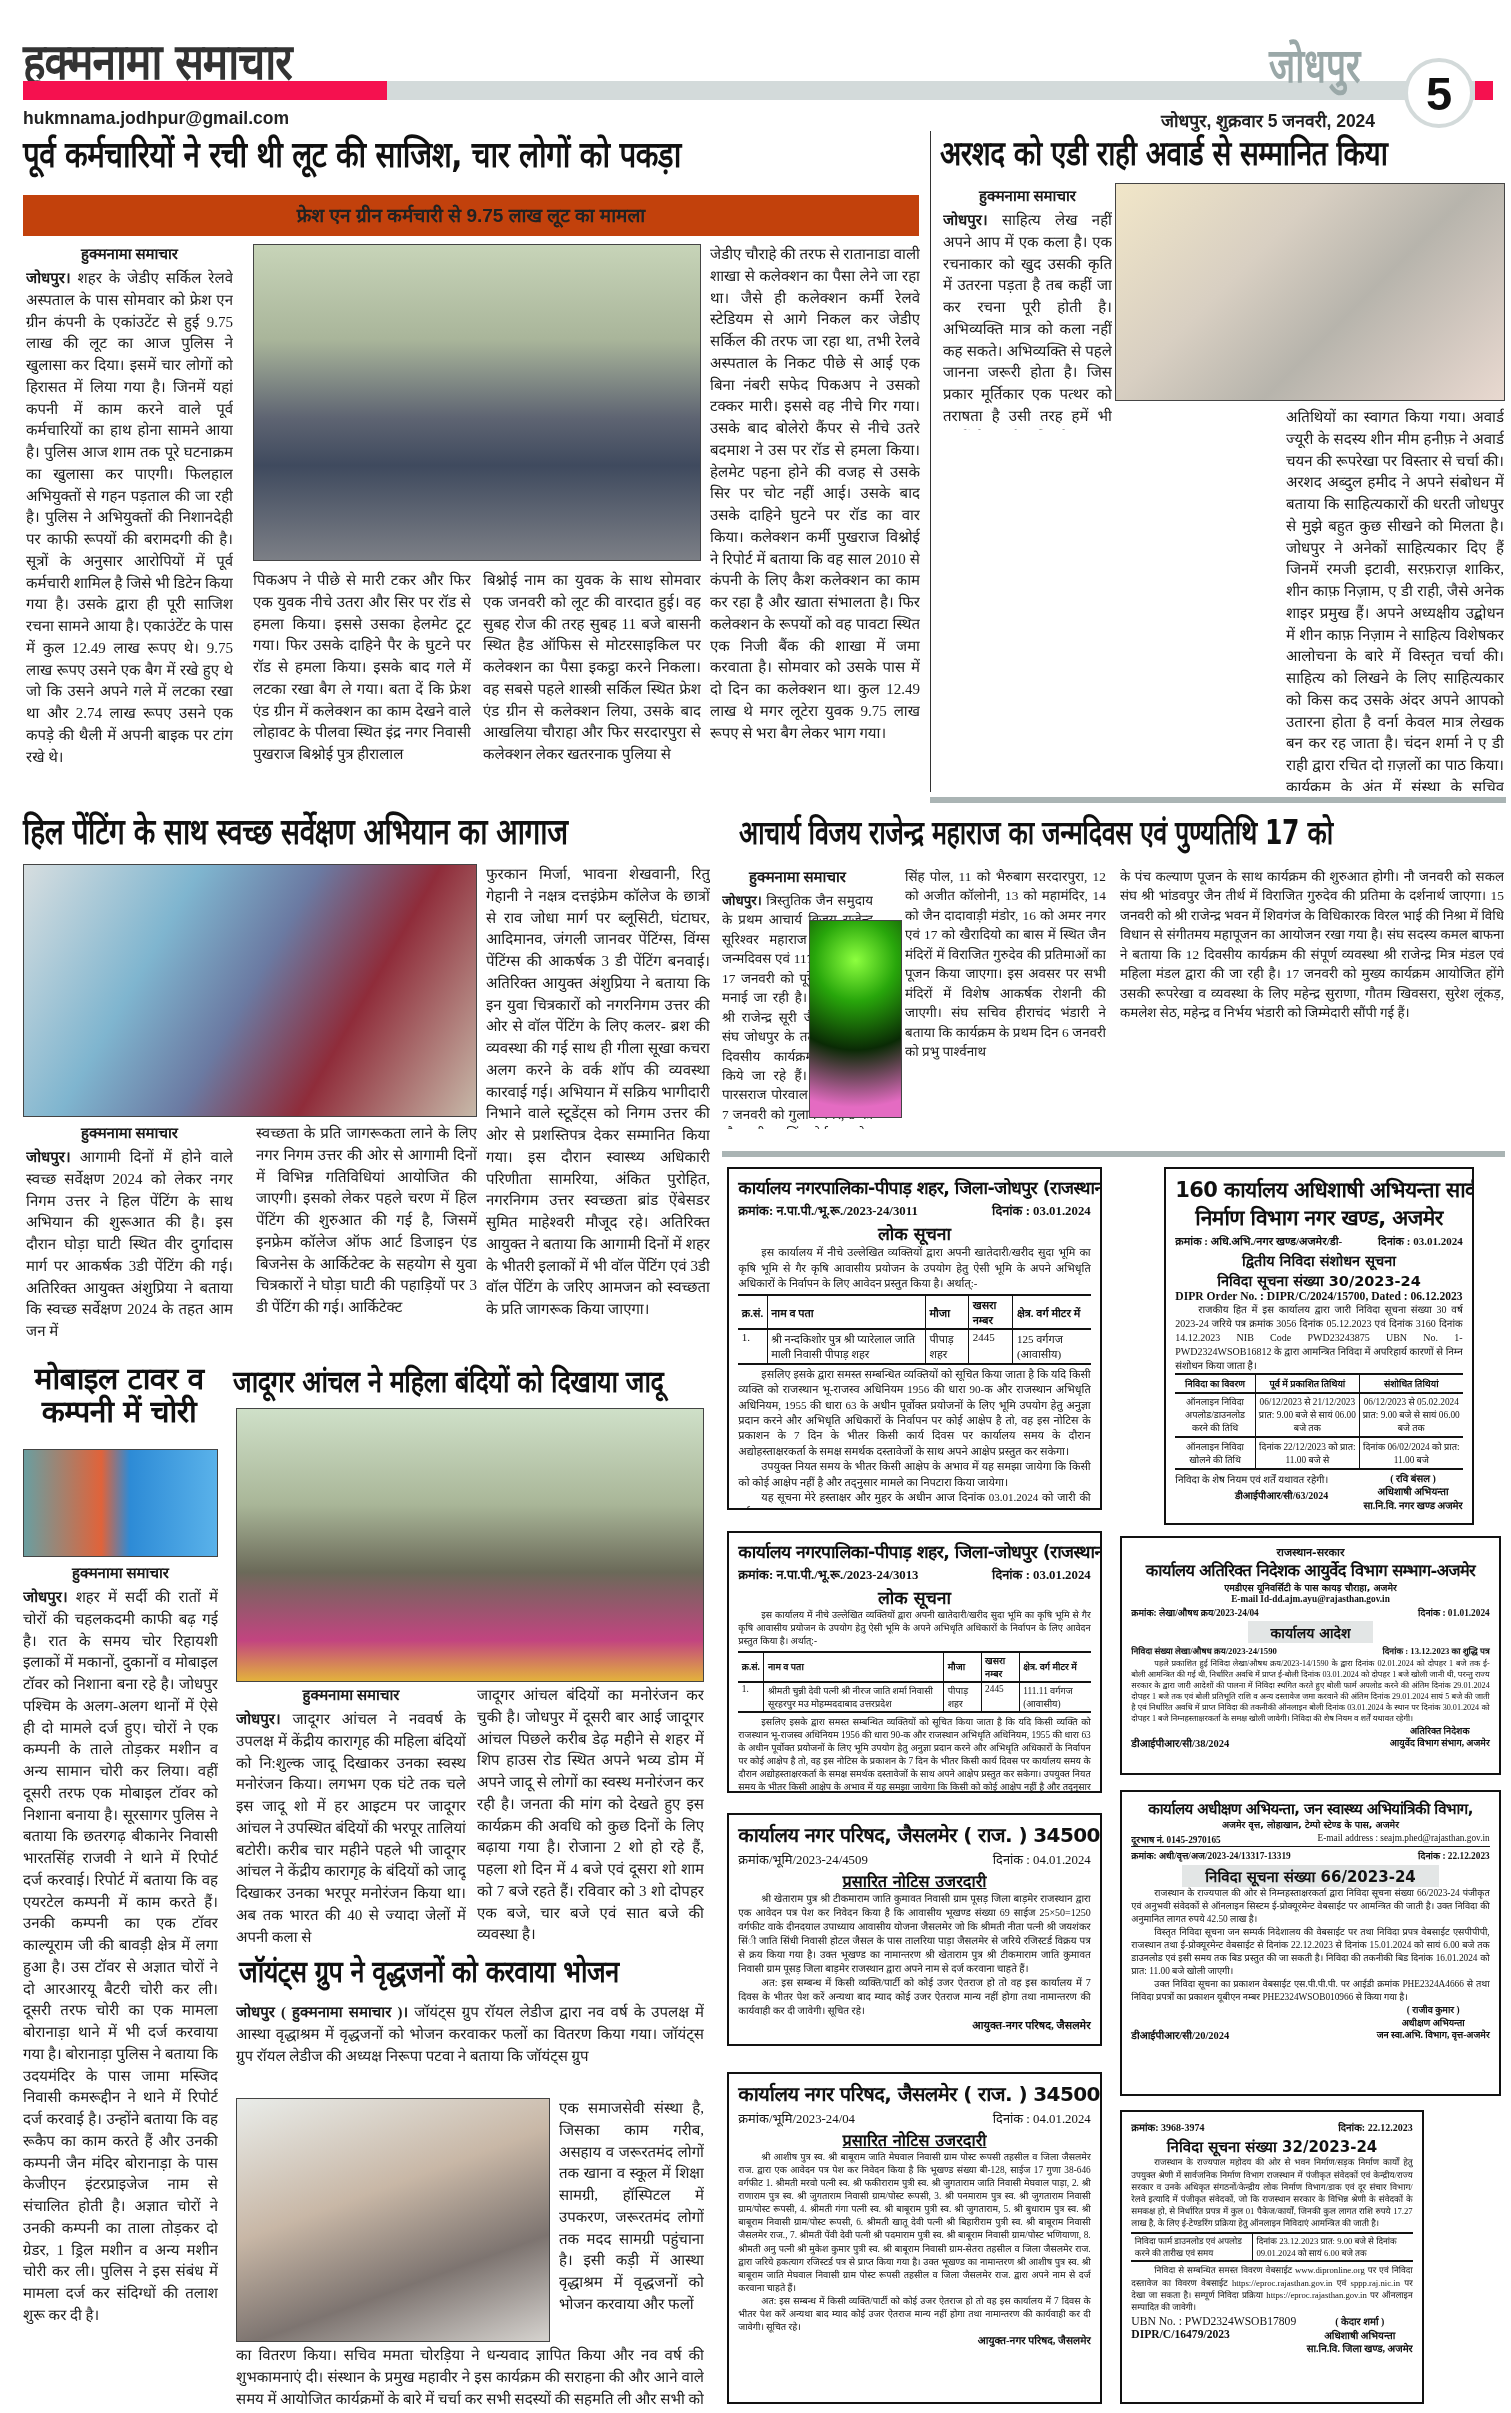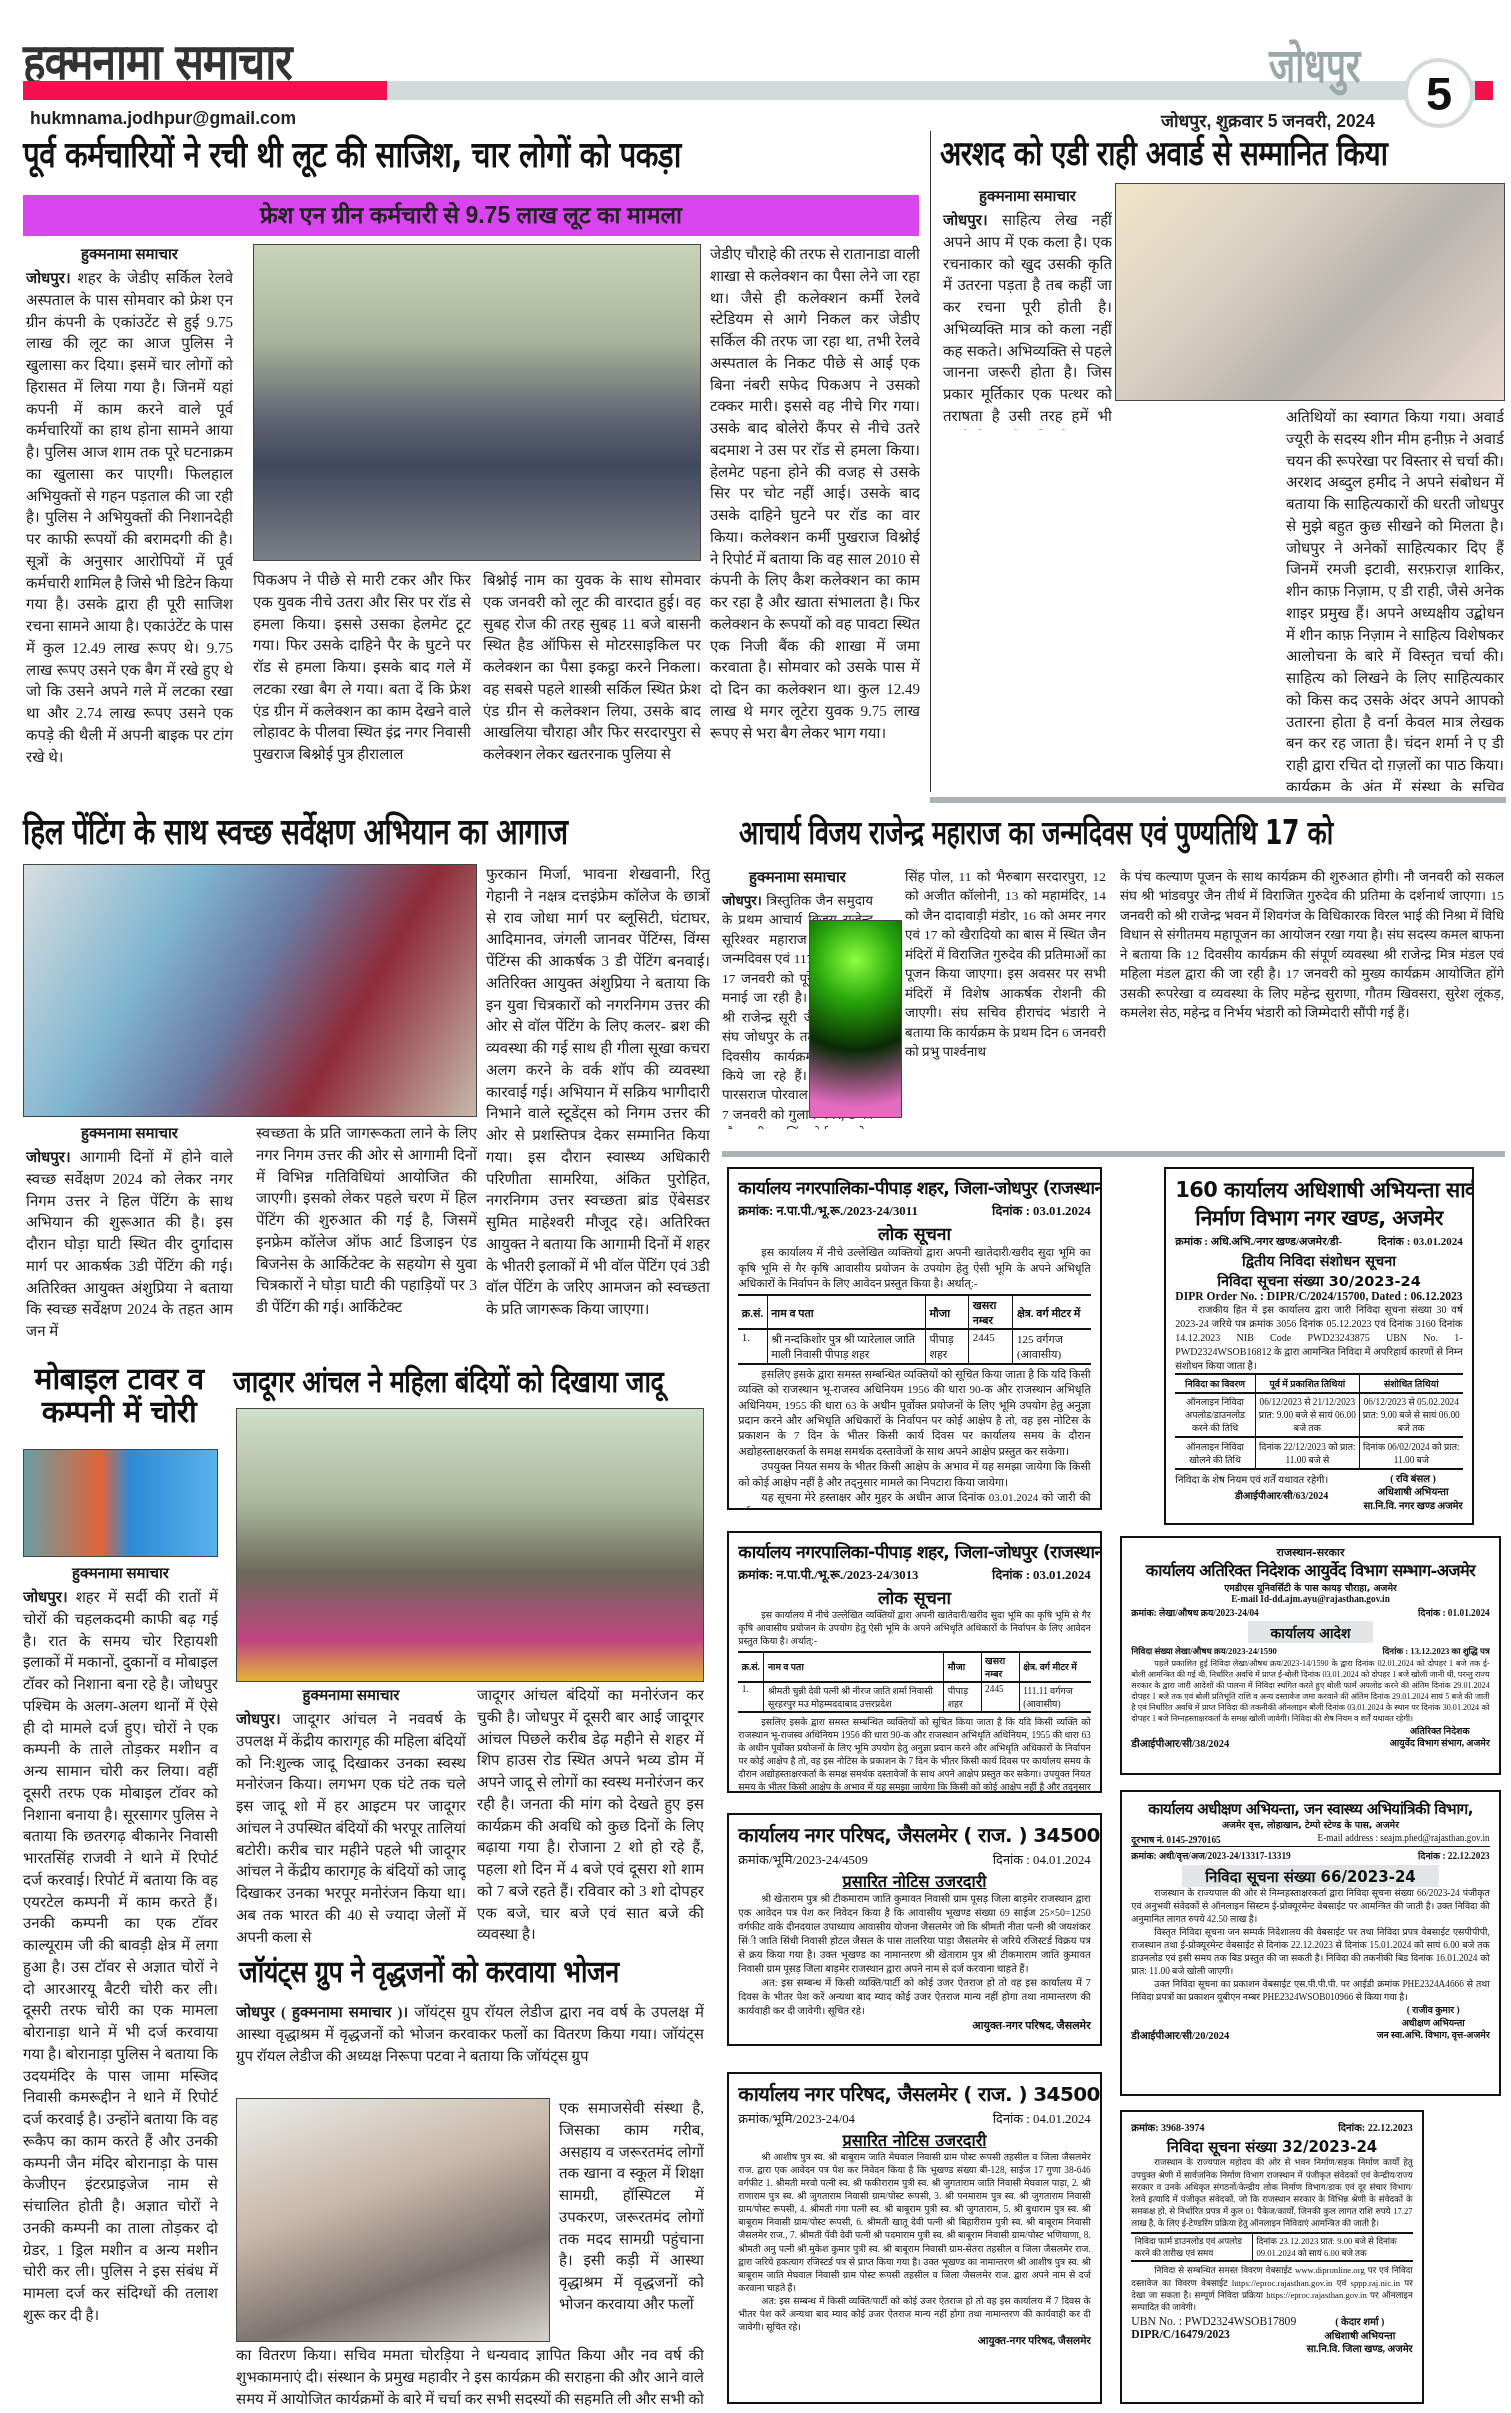--- a/index.html
+++ b/index.html
@@ -6,25 +6,25 @@
   html, body { width: 1511px; height: 2413px; background: #ffffff; overflow: hidden; }
   body { position: relative; font-family: "Liberation Sans", "DejaVu Sans", sans-serif; color: #111; }
   .abs { position: absolute; }
   
   .mast-title { left: 23px; top: 26px; font-size: 50px; font-weight: bold; color: #333; letter-spacing: -1.2px; font-family: "DejaVu Sans", sans-serif; transform: scaleX(0.85); transform-origin: left top; }
   .mast-bar-red { left: 23px; top: 81px; width: 364px; height: 18.6px; background: #f5114f; }
   .mast-bar-grey { left: 387px; top: 81px; width: 1088px; height: 18.6px; background: #d3dada; }
   .mast-bar-red2 { left: 1475px; top: 81px; width: 17.5px; height: 18.6px; background: #f5114f; }
   .mast-city { left: 1269px; top: 32px; font-size: 47px; font-weight: bold; color: #9aa8a8; font-family: "DejaVu Sans", sans-serif; transform: scaleX(0.75); transform-origin: left top; }
   .page-circle { left: 1404px; top: 58px; width: 70px; height: 70px; border-radius: 50%; border: 4.7px solid #d3dada; background: #fff; display: flex; align-items: center; justify-content: center; font-size: 47px; font-weight: bold; color: #111; }
-  .mast-email { left: 30px; top: 108px; font-size: 17.5px; font-weight: bold; color: #222; }
+  .mast-email { left: 23px; top: 108px; font-size: 17.5px; font-weight: bold; color: #222; }
   .mast-date { left: 1161px; top: 108px; font-size: 17.5px; font-weight: bold; color: #222; }
 
   .headline { font-weight: bold; color: #111; font-family: "DejaVu Sans", sans-serif; white-space: nowrap; line-height: 1.1; letter-spacing: -0.6px; }
-  .sub-band { background: #d946ef; text-align: center; font-weight: bold; font-size: 23px; color: #222; }
+  .sub-band { background: #c2410c; text-align: center; font-weight: bold; font-size: 19px; color: #222; }
   .col-text { font-size: 15px; line-height: 1.45; text-align: justify; color: #1a1a1a; font-family: "Liberation Serif", serif; }
   .byline { font-weight: bold; text-align: center; font-size: 15px; margin-bottom: 2.3px; }
   .dateline { font-weight: bold; }
   .vrule { background: #333; width: 1.2px; }
   .hband { background: #aab4b4; height: 5.8px; }
 
   .photo { overflow: hidden; border: 0.6px solid #444; }
   .ph-police { background: linear-gradient(180deg, #c7d4b8 0%, #a9b59a 30%, #5e6472 55%, #3f4a5e 70%, #7c7f86 100%); }
   .ph-award { background: linear-gradient(135deg, #f1e6c8 0%, #d8cfc2 35%, #b7b4ac 60%, #e9d9d0 100%); }
   .ph-hill { background: linear-gradient(120deg, #d7dee0 0%, #7fb5cf 30%, #6b7aa2 50%, #8f2c3a 70%, #c7b9a9 100%); }

